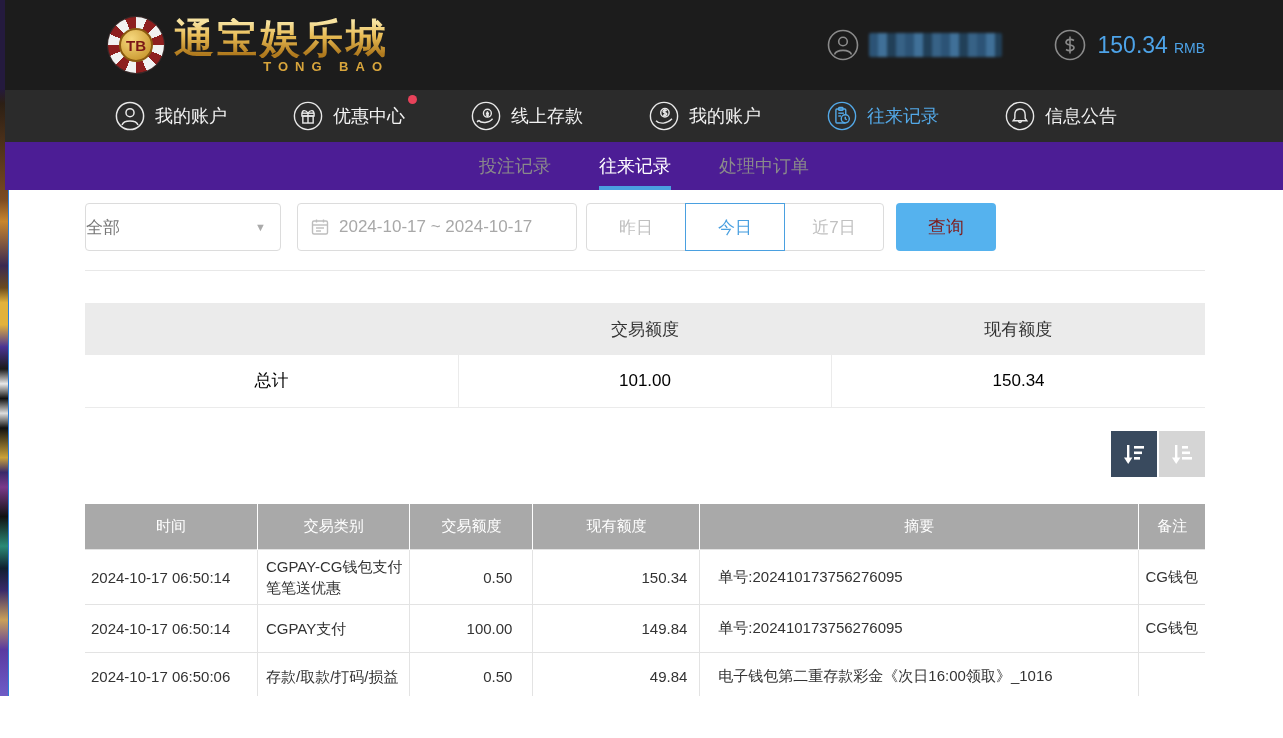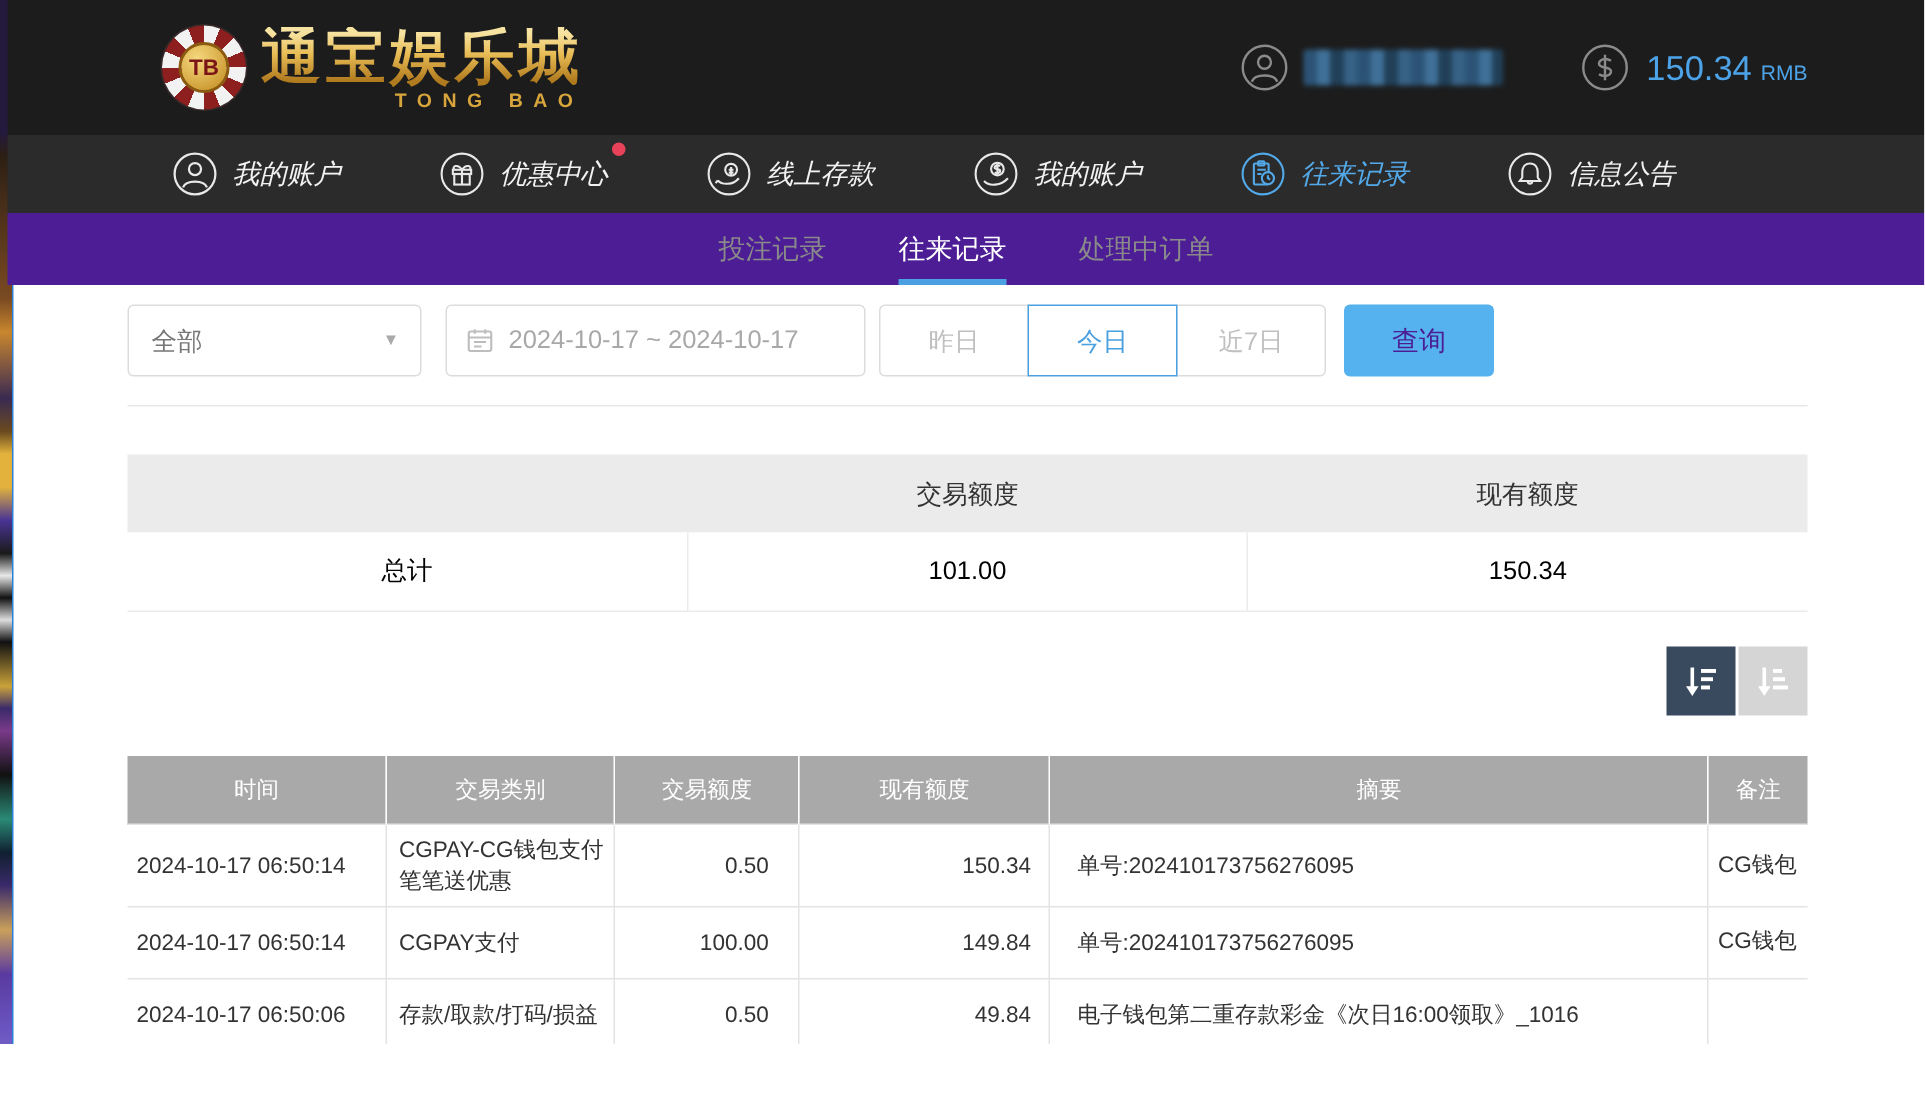--- a/index.html
+++ b/index.html
@@ -38,50 +38,50 @@
     filter:blur(1.6px); opacity:.9; }
   .balance-group { display:flex; align-items:center; margin-left:52px; }
   .balance-val { margin-left:12px; font-size:23px; color:#4da3e8; font-weight:500; }
   .balance-cur { margin-left:6px; font-size:14px; color:#4da3e8; align-self:center; margin-top:6px; }
 
   
   .mainnav { position:relative; margin-left:5px; height:52px; background:#2b2b2b; z-index:2;
     display:flex; align-items:center; padding-left:110px; }
   .nav-item { display:flex; align-items:center; margin-right:66px; position:relative; cursor:pointer; }
   .nav-item .ni { width:30px; height:30px; }
-  .nav-item .nl { margin-left:10px; font-size:18px; color:#f2f2f2;font-style:italic; }
+  .nav-item .nl { margin-left:10px; font-size:18px; color:#f2f2f2; }
   .nav-item.active .nl { color:#53a9e8; }
   .nav-badge { position:absolute; top:-6px; right:-12px; width:9px; height:9px; border-radius:50%; background:#e8425a; }
 
   
   .subnav { position:relative; margin-left:5px; height:48px; background:#4c1d95; z-index:2;
     display:flex; align-items:center; justify-content:center; }
   .tab { margin:0 24px; font-size:18px; color:#8a8a8a; cursor:pointer; position:relative;
     height:48px; display:flex; align-items:center; }
   .tab.active { color:#ffffff; }
   .tab.active::after { content:""; position:absolute; left:0; right:0; bottom:0; height:4px; background:#4aa0e0; }
 
   
   .content { position:relative; margin-left:9px; background:#fff; padding:13px 78px 0 76px; z-index:1; height:548px; }
 
   .filter-row { display:flex; align-items:center; height:48px; }
   .sel-box { width:196px; height:48px; border:1px solid #dcdcdc; border-radius:4px; position:relative;
-    display:flex; align-items:center; padding-left:15px; font-size:17px; color:#777; cursor:pointer; background:#fff; }
+    display:flex; align-items:center; font-size:17px; color:#777; cursor:pointer; background:#fff; }
   .sel-caret { position:absolute; right:14px; top:50%; transform:translateY(-50%); font-size:11px; color:#aaa; }
   .date-box { width:280px; height:48px; border:1px solid #dcdcdc; border-radius:4px; margin-left:16px;
     display:flex; align-items:center; padding-left:12px; font-size:17px; color:#a8a8a8; cursor:pointer; background:#fff; }
   .date-box svg { margin-right:9px; }
   .quick-group { display:flex; margin-left:9px; }
   .qbtn { width:100px; height:48px; border:1px solid #dcdcdc; background:#fff; font-size:17px;
     color:#c0c0c0; cursor:pointer; margin-left:-1px; font-family:inherit; }
   .qbtn:first-child { border-radius:4px 0 0 4px; margin-left:0; }
   .qbtn:last-child { border-radius:0 4px 4px 0; }
   .qbtn.active { border-color:#4aa0e0; color:#4aa0e0; position:relative; z-index:2; }
   .search-btn { width:100px; height:48px; margin-left:12px; border:none; border-radius:4px;
-    background:#55b2ee; color:#4c1d95; font-size:18px; cursor:pointer; font-family:inherit; }
+    background:#55b2ee; color:#7f1d1d; font-size:18px; cursor:pointer; font-family:inherit; }
 
   .divider { border-bottom:1px solid #e8e8e8; margin-top:19px; }
 
   
   .summary { width:100%; border-collapse:collapse; margin-top:32px; table-layout:fixed; }
   .summary thead td { height:52px; background:#ebebeb; font-size:17px; color:#333; text-align:center; }
   .summary tbody td { height:52px; background:#fff; font-size:17px; color:#000; text-align:center;
     border-bottom:1px solid #ebebeb; }
   .summary tbody td + td { border-left:1px solid #ebebeb;margin-top:24px; }
 

